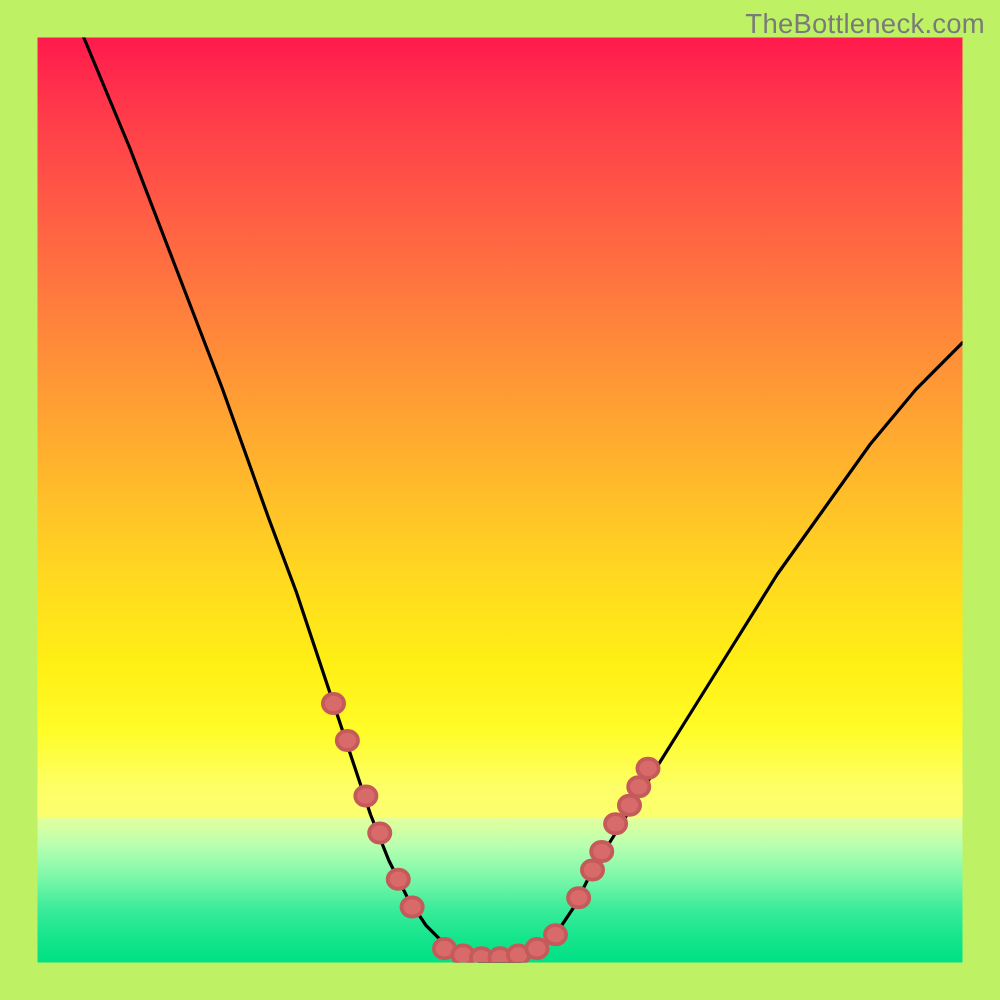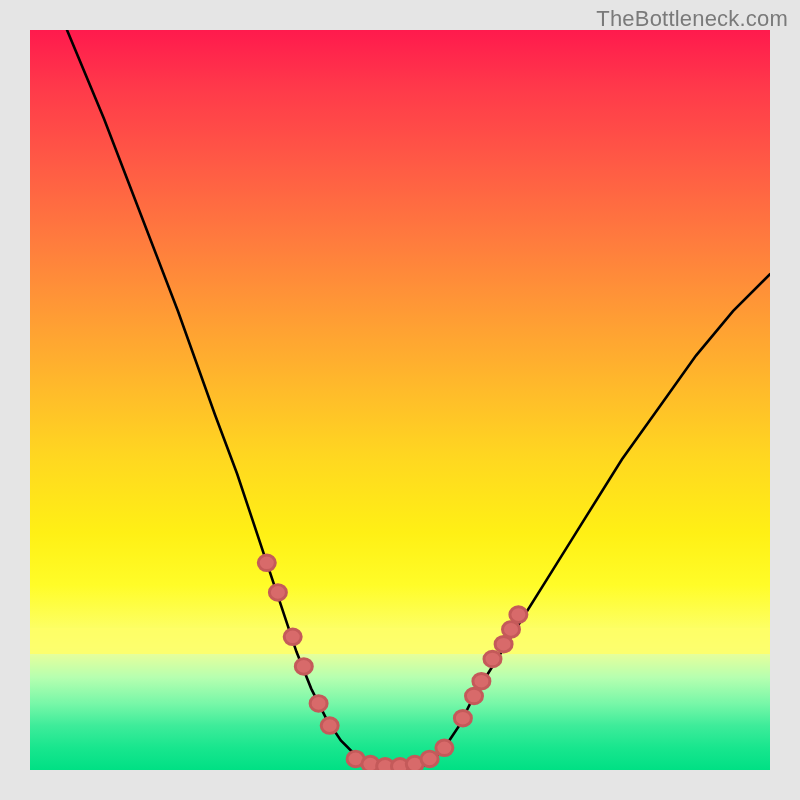--- a/index.html
+++ b/index.html
@@ -8,21 +8,21 @@
     width: 800px;
     height: 800px;
     background: #000;
     overflow: hidden;
     font-family: Arial, Helvetica, sans-serif;
   }
   .frame {
     position: relative;
     width: 800px;
     height: 800px;
-    background: #e5e5e5;
+    background: #bef264;
   }
   .plot-area {
     position: absolute;
     left: 30px;
     top: 30px;
     width: 740px;
     height: 740px;
     background: linear-gradient(to bottom,
       #ff1a4d 0%,
       #ff3a4a 8%,

